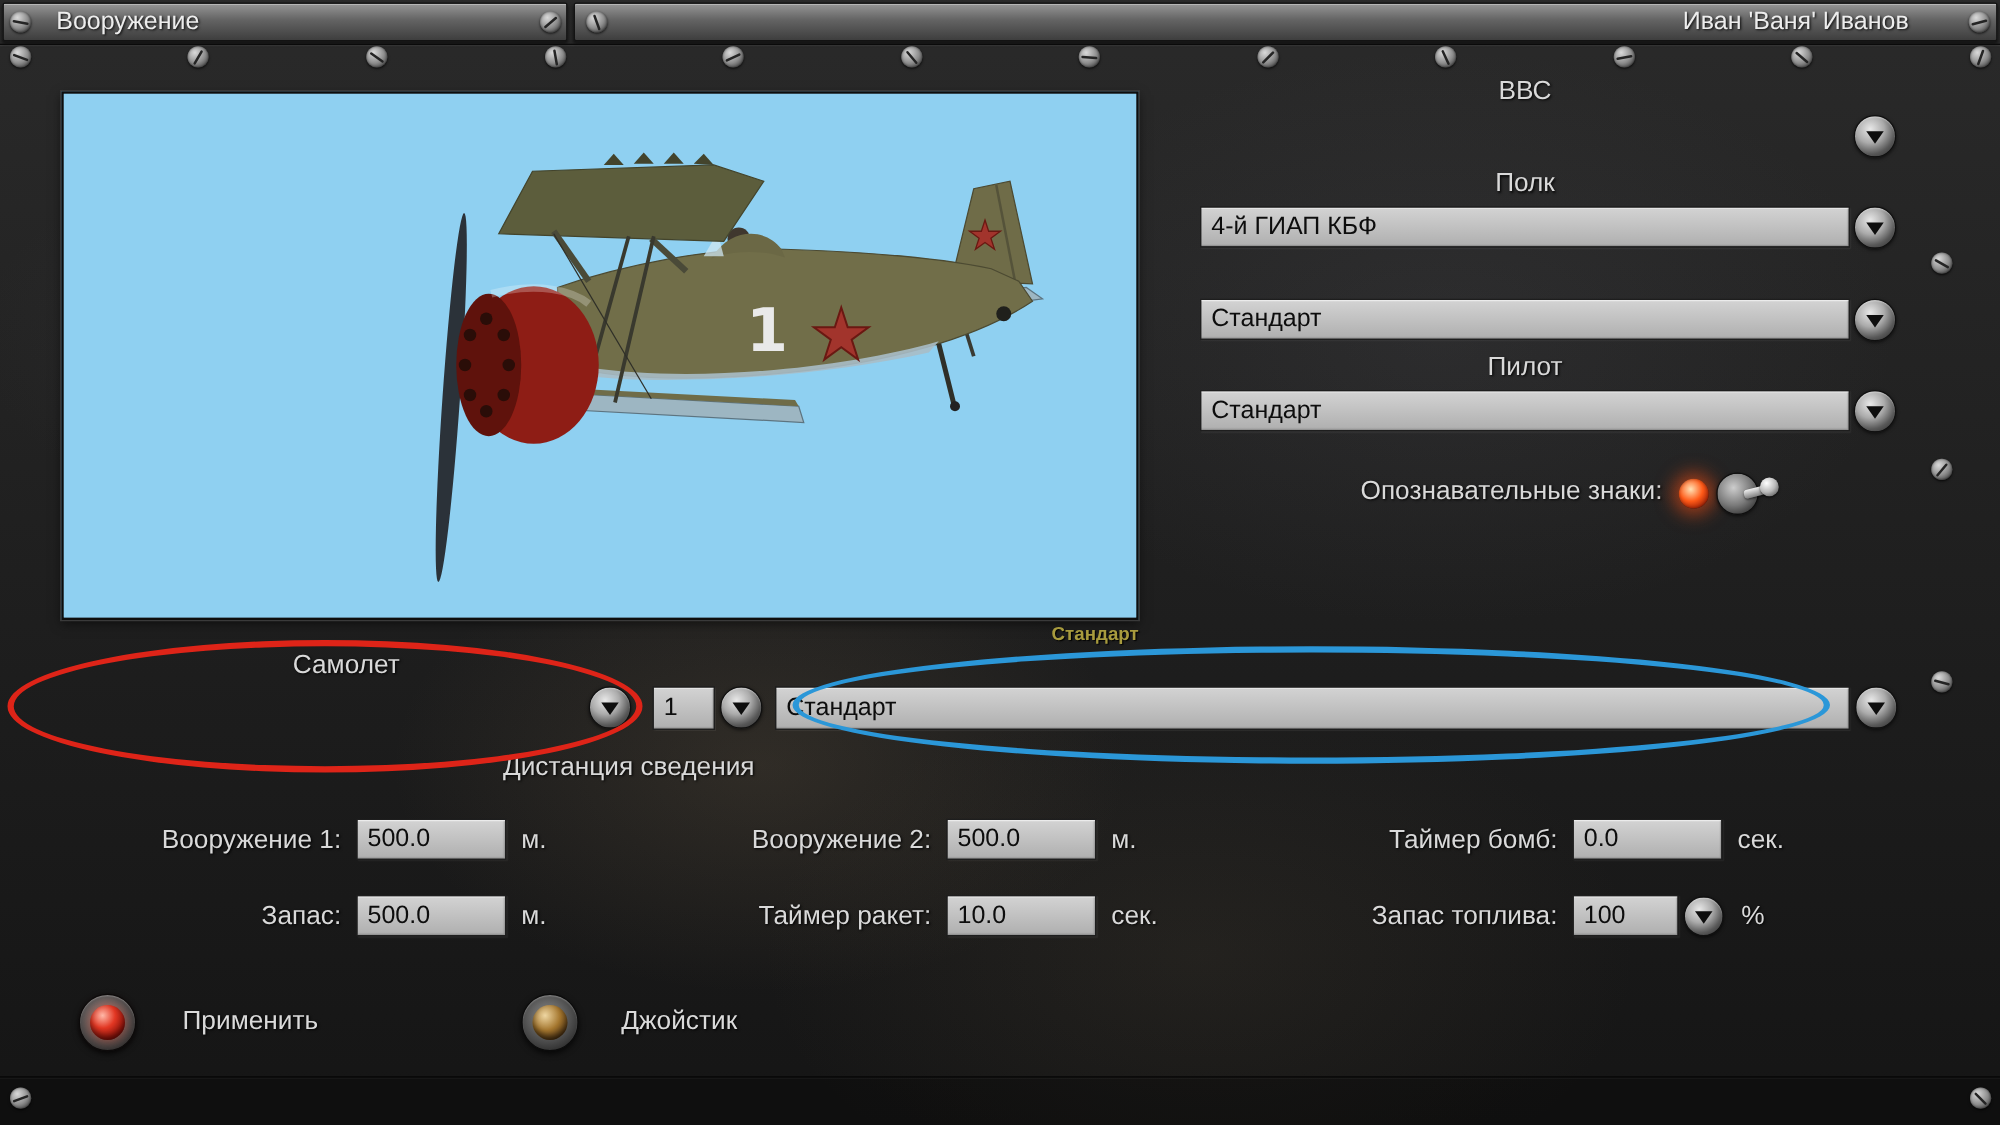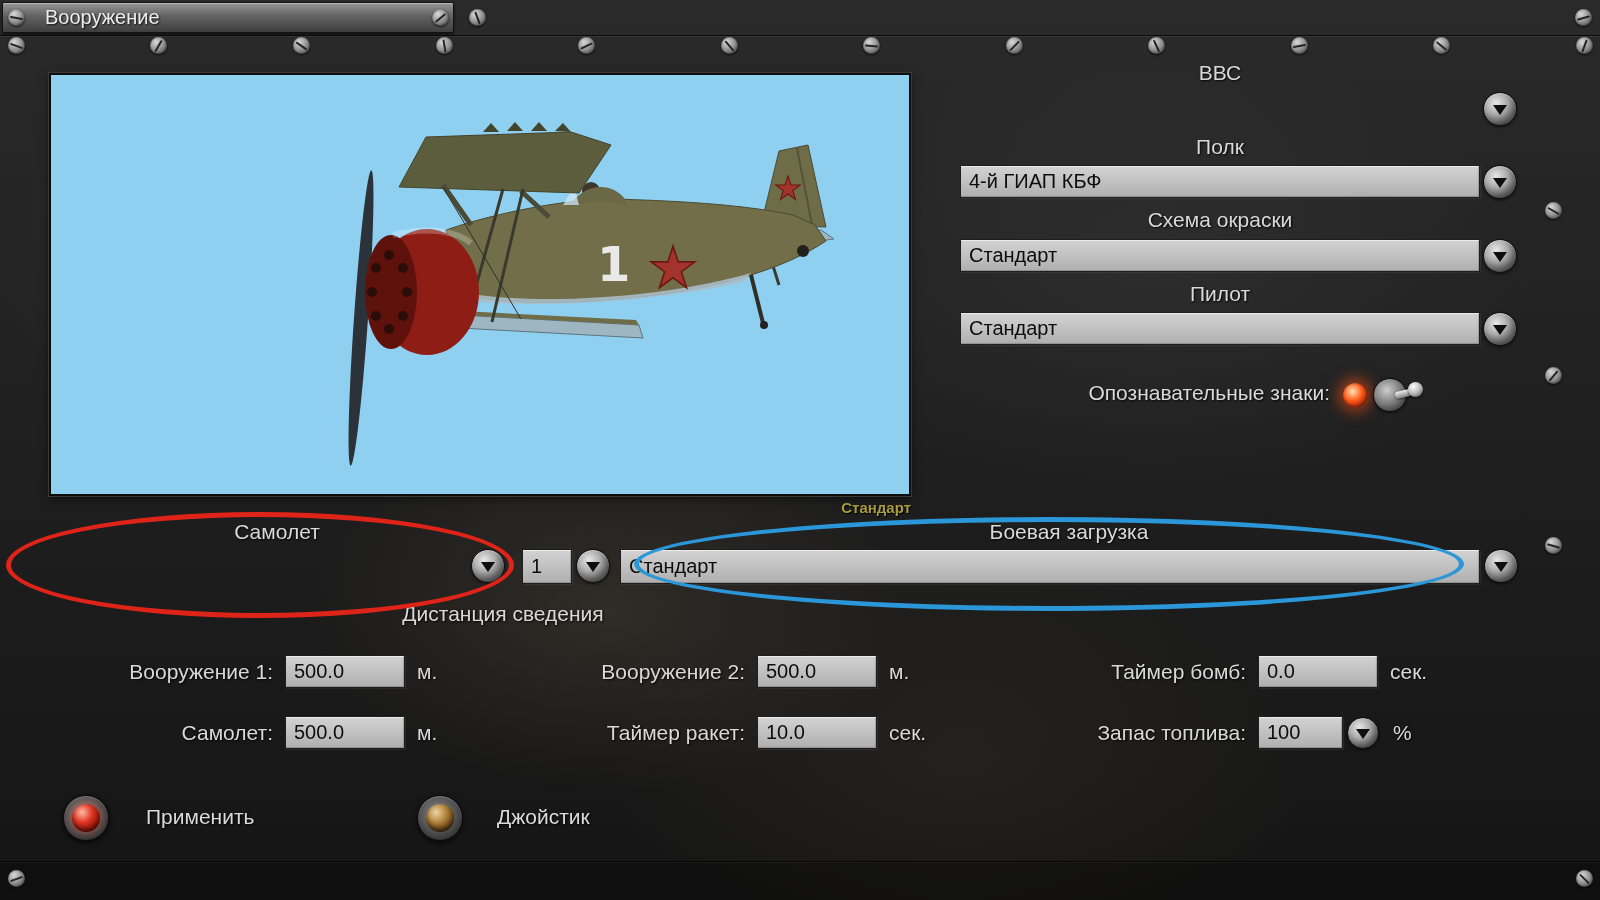--- a/index.html
+++ b/index.html
@@ -107,20 +107,23 @@
   .action-lbl{position:absolute;color:#dadada;font-size:21px;text-shadow:1px 1px 2px rgba(0,0,0,.9);cursor:pointer;}
 </style>
 </head>
 <body>
 
 <div id="stage">
 
   <div class="tab" style="left:2px;width:452px;padding-left:42px;">
     <span>Вооружение</span>
   </div>
+  <div class="tab" style="left:459px;width:1139px;justify-content:flex-end;padding-right:70px;">
+    <span>Иван 'Ваня' Иванов</span>
+  </div>
   <div class="seam-top"></div>
 
   <div class="preview">
     <svg width="858" height="419" viewBox="0 0 858 419">
       <defs>
         <path id="star" d="M0,-1 L0.2245,-0.309 L0.9511,-0.309 L0.3633,0.118 L0.5878,0.809 L0,0.382 L-0.5878,0.809 L-0.3633,0.118 L-0.9511,-0.309 L-0.2245,-0.309 Z"></path>
       </defs>
       <rect width="858" height="419" fill="#8fd0f1"></rect>
 
       <g transform="rotate(4 310 243)">
@@ -184,21 +187,20 @@
   <div class="dd-btn" style="left:1483px;top:92px">
       <span class="tri"></span>
     </div>
 
   <div class="lbl center" style="left:960px;top:135px;width:520px">Полк</div>
   <div class="field" style="left:960px;top:165px;width:520px">4-й ГИАП КБФ</div>
   <div class="dd-btn" style="left:1483px;top:165px">
       <span class="tri"></span>
     </div>
 
-  <div class="lbl center" style="left:960px;top:208px;width:520px">Схема окраски</div>
   <div class="field" style="left:960px;top:239px;width:520px">Стандарт</div>
   <div class="dd-btn" style="left:1483px;top:239px">
       <span class="tri"></span>
     </div>
 
   <div class="lbl center" style="left:960px;top:282px;width:520px">Пилот</div>
   <div class="field" style="left:960px;top:312px;width:520px">Стандарт</div>
   <div class="dd-btn" style="left:1483px;top:312px">
       <span class="tri"></span>
     </div>
@@ -214,21 +216,20 @@
   <div class="lbl center" style="left:49px;top:520px;width:456px">Самолет</div>
   <div class="dd-btn" style="left:471px;top:549px">
       <span class="tri"></span>
     </div>
 
   <div class="field" style="left:522px;top:549px;width:50px;height:35px;line-height:32px">1</div>
   <div class="dd-btn" style="left:576px;top:549px">
       <span class="tri"></span>
     </div>
 
-  <div class="lbl center" style="left:620px;top:520px;width:898px">Боевая загрузка</div>
   <div class="field" style="left:620px;top:549px;width:860px;height:35px;line-height:32px">Стандарт</div>
   <div class="dd-btn" style="left:1484px;top:549px">
       <span class="tri"></span>
     </div>
 
   <div class="ellipse" style="left:6px;top:512px;width:498px;height:96px;border:5px solid #de2418"></div>
   <div class="ellipse" style="left:634px;top:517px;width:820px;height:84px;border:5px solid #2b97d8"></div>
 
   <div class="lbl center" style="left:250px;top:602px;width:506px">Дистанция сведения</div>
 
@@ -237,21 +238,21 @@
   <div class="lbl" style="left:417px;top:660px">м.</div>
 
   <div class="lbl right" style="left:530px;top:660px;width:215px">Вооружение 2:</div>
   <input class="field" style="left: 757px; top: 655px; width: 120px;" value="500.0">
   <div class="lbl" style="left:889px;top:660px">м.</div>
 
   <div class="lbl right" style="left:1018px;top:660px;width:228px">Таймер бомб:</div>
   <input class="field" style="left: 1258px; top: 655px; width: 120px;" value="0.0">
   <div class="lbl" style="left:1390px;top:660px">сек.</div>
 
-  <div class="lbl right" style="left:58px;top:721px;width:215px">Самолет:</div>
+  <div class="lbl right" style="left:58px;top:721px;width:215px">Запас:</div>
   <input class="field" style="left: 285px; top: 716px; width: 120px;" value="500.0">
   <div class="lbl" style="left:417px;top:721px">м.</div>
 
   <div class="lbl right" style="left:530px;top:721px;width:215px">Таймер ракет:</div>
   <input class="field" style="left: 757px; top: 716px; width: 120px;" value="10.0">
   <div class="lbl" style="left:889px;top:721px">сек.</div>
 
   <div class="lbl right" style="left:1018px;top:721px;width:228px">Запас топлива:</div>
   <input class="field" style="left: 1258px; top: 716px; width: 85px;" value="100">
   <div class="dd-btn small" style="left:1347px;top:717px">

